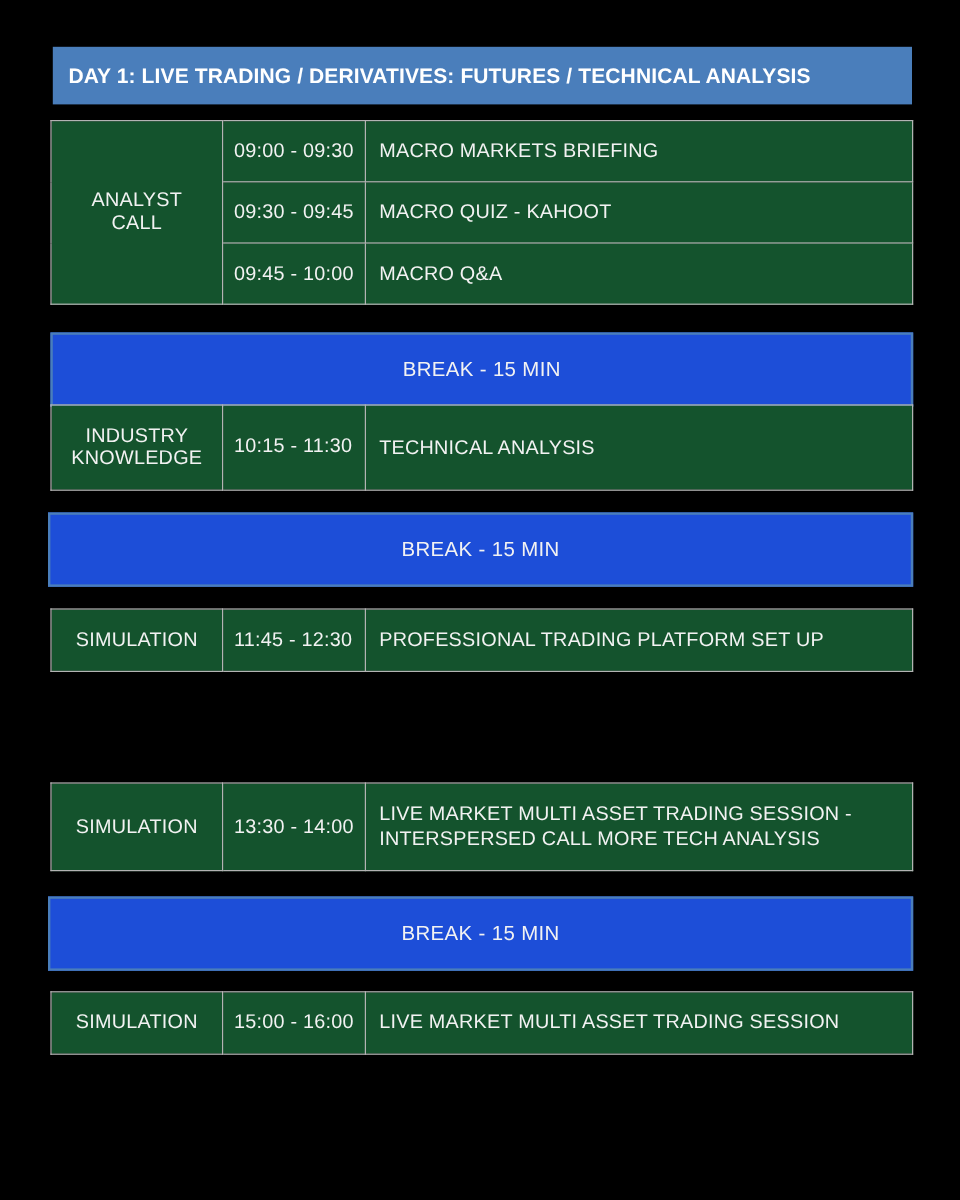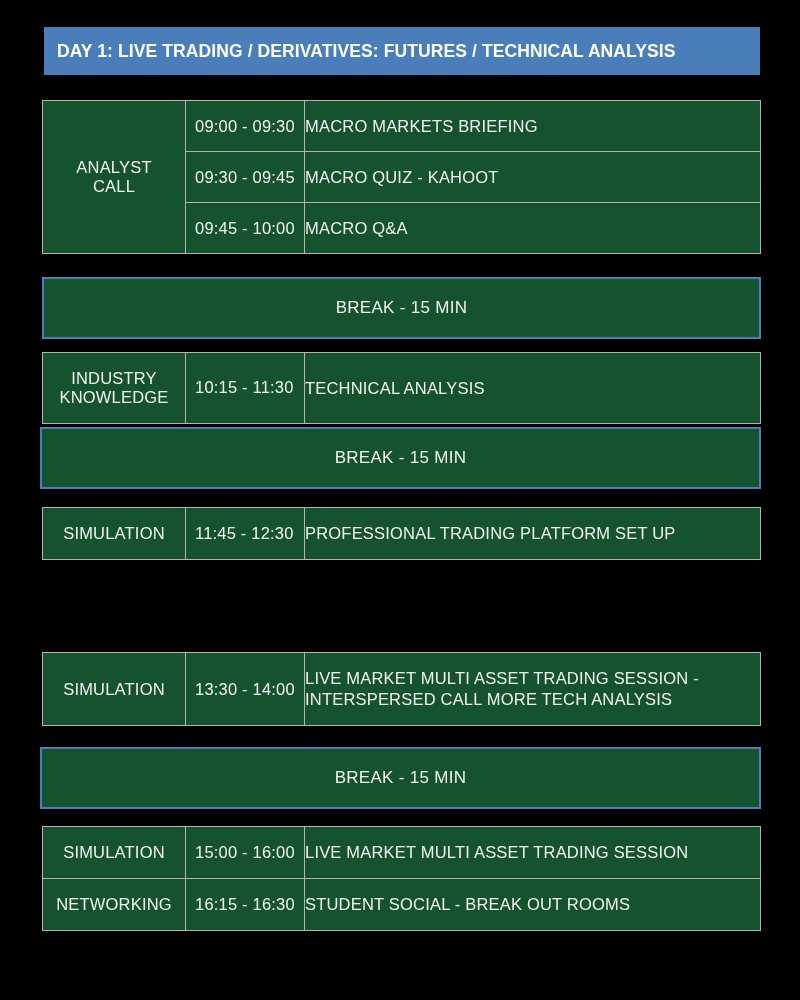--- a/index.html
+++ b/index.html
@@ -14,21 +14,21 @@
     position: relative;
     width: 800px;
     height: 1000px;
     background: #000000;
   }
 
   
   .header-banner {
     position: absolute;
     left: 44px;
-    top: 27px;
+    top: 39px;
     width: 716px;
     height: 48px;
     background: #4a7ebb;
     display: flex;
     align-items: center;
     padding-left: 13px;
   }
   .header-title {
     color: #ffffff;
     font-size: 17.5px;
@@ -57,49 +57,49 @@
     text-align: center;
     padding: 16px 4px;
     line-height: 1.15;
   }
   td.time {
     text-align: left;
     padding-left: 9px;
   }
   td.desc {
     text-align: left;
-    padding-left: 0;
+    padding-left: 11px;
     line-height: 1.25;
   }
 
   
   .col-cat   { width: 143px; }
   .col-time  { width: 119px; }
   .col-desc  { width: 456px; }
 
   
   .break-bar {
     position: absolute;
     border: 2px solid #4a7ebb;
-    background: #14532d;
+    background: #1d4ed8;
     display: flex;
     align-items: center;
     justify-content: center;
   }
   .break-label {
     color: #f2f2f2;
     font-size: 17px;
     font-weight: 300;
     letter-spacing: 0.3px;
   }
 
   
   #block-analyst { left: 42px;  top: 100px; width: 719px; }
   #break-1       { left: 42px;  top: 277px; width: 719px; height: 62px; }
-  #block-industry{ left: 42px;  top: 352px; width: 719px; }
+  #block-industry{ left: 42px;  top: 337px; width: 719px; }
   #break-2       { left: 40px;  top: 427px; width: 721px; height: 62px; }
   #block-sim1    { left: 42px;  top: 507px; width: 719px; }
   #break-3       { left: 40px;  top: 573px; width: 721px; height: 62px; }
   #block-sim2    { left: 42px;  top: 652px; width: 719px; }
   #break-4       { left: 40px;  top: 747px; width: 721px; height: 62px; }
   #block-final   { left: 42px;  top: 826px; width: 719px; }
 </style>
 </head>
 <body>
 
@@ -208,21 +208,16 @@
       <col class="col-cat">
         <col class="col-time">
         <col class="col-desc">
     </colgroup>
     <tbody>
       <tr>
         <td class="cat" style="height:50px">SIMULATION</td>
         <td class="time">15:00 - 16:00</td>
         <td class="desc">LIVE MARKET MULTI ASSET TRADING SESSION</td>
       </tr>
-      <tr>
-        <td class="cat" style="height:50px">NETWORKING</td>
-        <td class="time">16:15 - 16:30</td>
-        <td class="desc">STUDENT SOCIAL - BREAK OUT ROOMS</td>
-      </tr>
     </tbody>
   </table>
 
 </div>
 
 </body></html>

